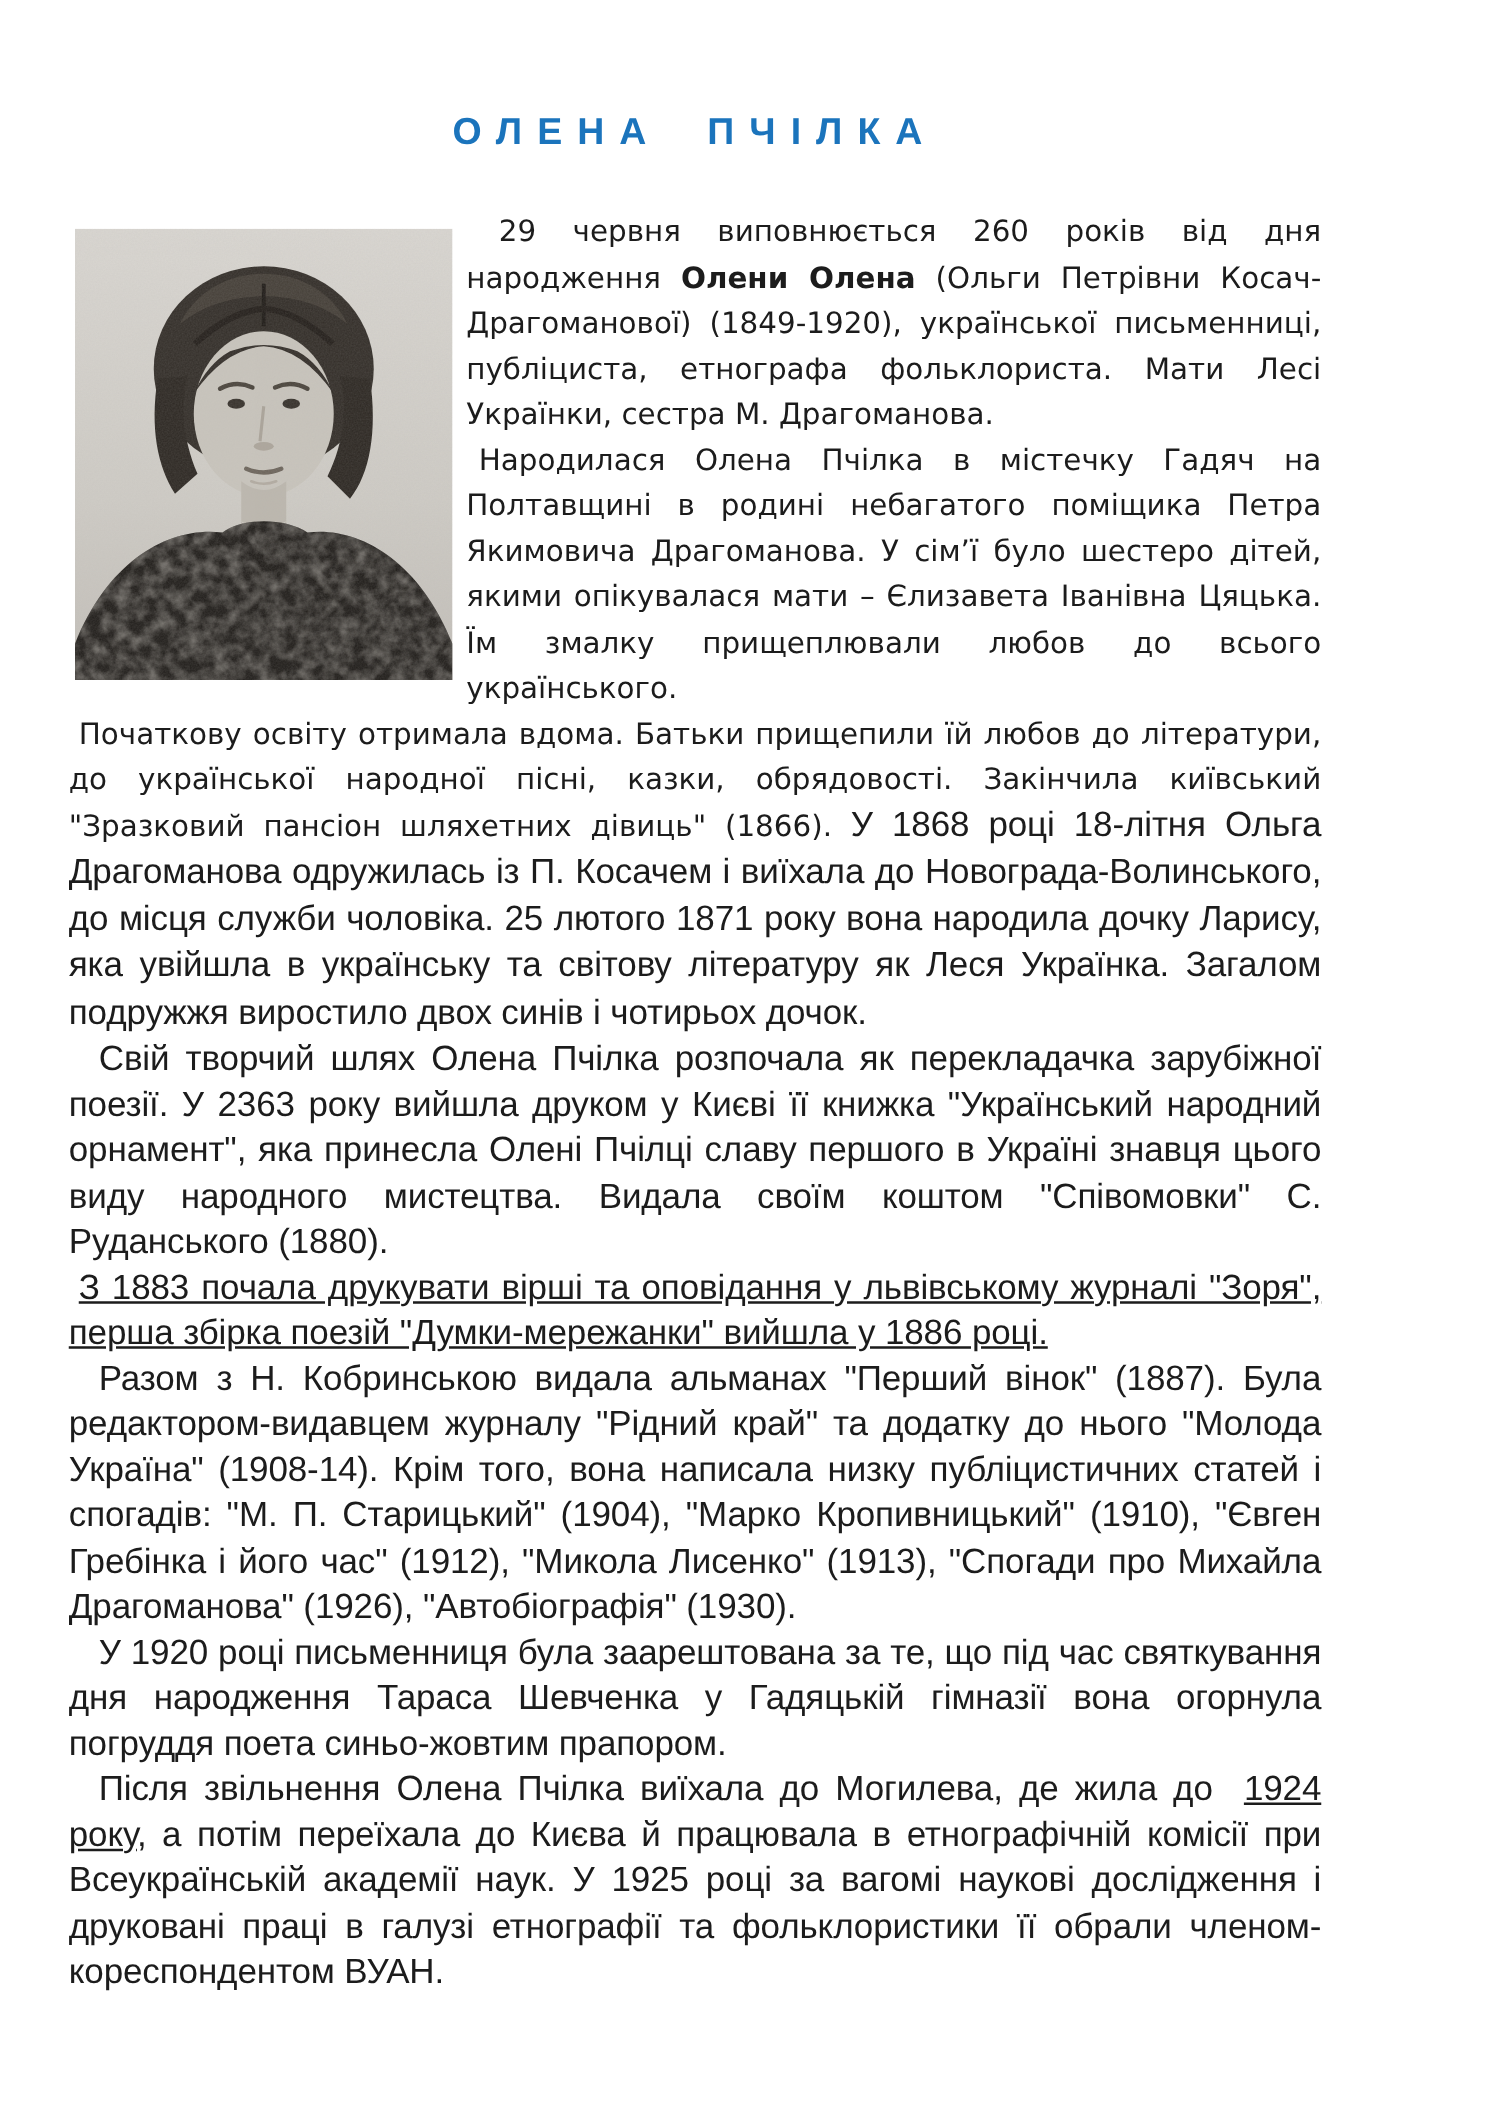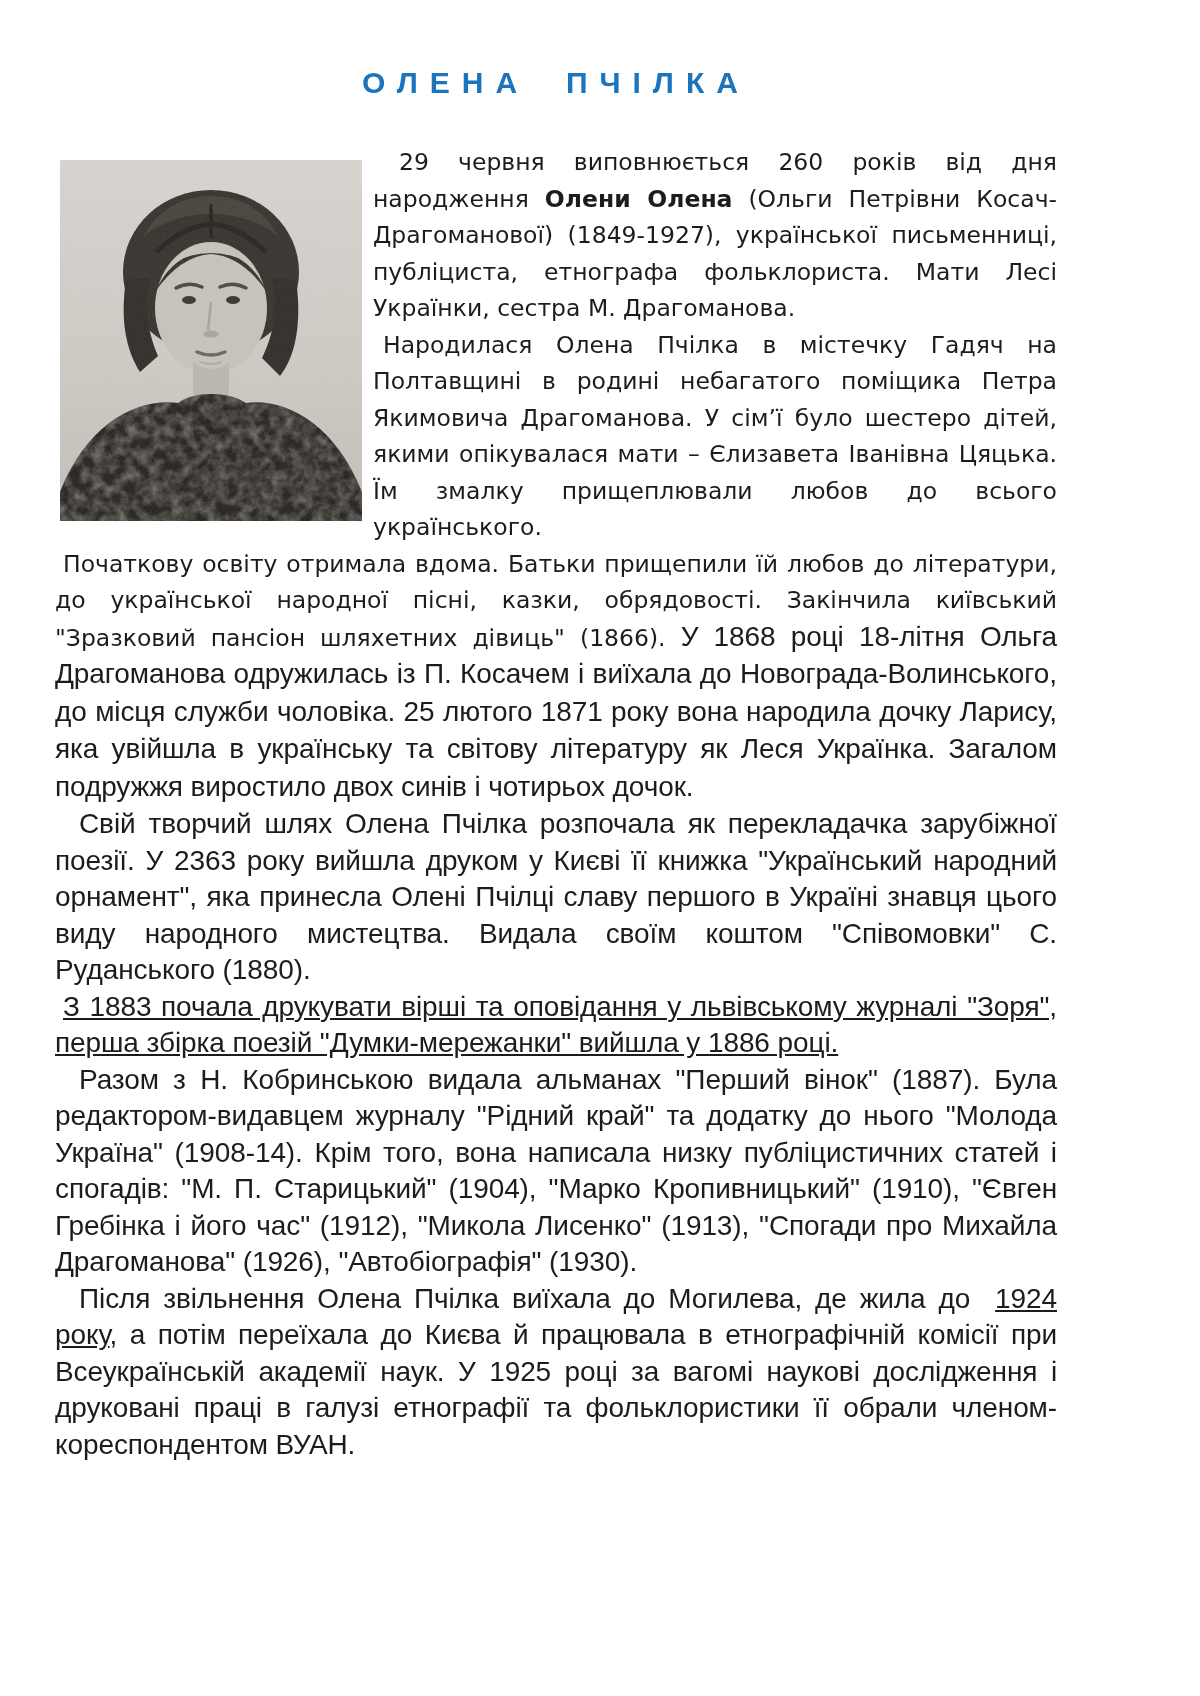--- a/index.html
+++ b/index.html
@@ -7,21 +7,21 @@
     width: 1200px;
     height: 1696px;
     background: #ffffff;
     overflow: hidden;
     font-family: "Liberation Sans", sans-serif;
   }
   .page {
     box-sizing: border-box;
     width: 1200px;
     height: 1696px;
-    padding: 65px 143px 40px 55px;
+    padding: 88px 143px 40px 55px;
     background: #ffffff;
   }
   .title {
     margin: 0;
     text-align: center;
     font-family: "Liberation Sans", sans-serif;
     font-weight: 700;
     font-size: 30px;
     line-height: 35px;
     letter-spacing: 0.40em;
@@ -106,21 +106,22 @@
         <path d="M133,202 L133,236 Q151,248 169,236 L169,202 Q151,216 133,202 Z" fill="#bdb8af"></path>
         <path d="M133,234 L151,258 L169,234 Q151,246 133,234 Z" fill="#d4d0c9"></path>
 
         <path d="M0,332 C28,262 78,238 118,243 C134,231 168,231 186,243 C224,238 274,262 302,332 L302,361 L0,361 Z" fill="#211e1b"></path>
         <rect width="302" height="361" clip-path="url(#furclip)" filter="url(#fur)"></rect>
 
         <rect width="302" height="361" filter="url(#grain)" opacity="0.5"></rect>
       </svg>
     </div>
 
-  <p class="para font-wide" style="text-indent: 26px;"><span>29 червня виповнюється 260 років від дня народження </span><span class="bold">Олени Олена</span><span> (Ольги Петрівни  Косач-Драгоманової) (1849-1927), української письменниці, публіциста, етнографа фольклориста. Мати Лесі Українки, сестра М. Драгоманова.</span></p>
+  <p class="para font-wide" style="text-indent: 26px;"><span>29 червня виповнюється 260 років від дня народження </span><span class="bold">Олени Олена</span><span> (Ольги Петрівни  Косач-Драгоманової) (1849-1920), української письменниці, публіциста, етнографа фольклориста. Мати Лесі Українки, сестра М. Драгоманова.</span></p>
       <p class="para font-wide" style="text-indent: 10px;"><span>Народилася Олена Пчілка в містечку Гадяч на Полтавщині в родині небагатого поміщика Петра Якимовича Драгоманова. У сім’ї було шестеро дітей, якими опікувалася мати – Єлизавета Іванівна Цяцька. Їм змалку прищеплювали любов до всього українського.</span></p>
       <p class="para font-wide" style="text-indent: 8px;"><span>Початкову освіту отримала вдома. Батьки прищепили їй любов до літератури, до української народної пісні, казки, обрядовості. Закінчила київський "Зразковий пансіон шляхетних дівиць" (1866). </span><span class="font-narrow">У 1868 році 18-літня Ольга Драгоманова одружилась із П. Косачем і виїхала до Новограда-Волинського, до місця служби чоловіка. 25 лютого 1871 року вона народила дочку Ларису, яка увійшла в українську та світову літературу як Леся Українка. Загалом подружжя виростило двох синів і чотирьох дочок.</span></p>
       <p class="para font-narrow" style="text-indent: 24px;"><span>Свій творчий шлях Олена Пчілка розпочала як перекладачка зарубіжної поезії. У 2363 року вийшла друком у Києві її книжка "Український народний орнамент", яка принесла Олені Пчілці славу першого в Україні знавця цього виду народного мистецтва. Видала своїм коштом "Співомовки" С. Руданського (1880).</span></p>
       <p class="para font-narrow" style="text-indent: 8px; text-decoration: underline;"><span>З 1883 почала друкувати вірші та оповідання у львівському журналі "Зоря", перша збірка поезій "Думки-мережанки" вийшла у 1886 році.</span></p>
       <p class="para font-narrow" style="text-indent: 24px;"><span>Разом з Н. Кобринською видала альманах "Перший вінок" (1887). Була редактором-видавцем журналу "Рідний край" та додатку до нього "Молода Україна" (1908-14). Крім того, вона написала низку публіцистичних статей і спогадів: "М. П. Старицький" (1904), "Марко Кропивницький" (1910), "Євген Гребінка і його час" (1912), "Микола Лисенко" (1913), "Спогади про Михайла Драгоманова" (1926), "Автобіографія" (1930).</span></p>
+      <p class="para font-narrow" style="text-indent: 24px;"><span>У 1920 році письменниця була заарештована за те, що під час святкування дня народження Тараса Шевченка у Гадяцькій гімназії вона огорнула погруддя поета синьо-жовтим прапором.</span></p>
       <p class="para font-narrow" style="text-indent: 24px;"><span>Після звільнення Олена Пчілка виїхала до Могилева, де жила до </span><span class="underline">1924 року</span><span>, а потім переїхала до Києва й працювала в етнографічній комісії при Всеукраїнській академії наук. У 1925 році за вагомі наукові дослідження і друковані праці в галузі етнографії та фольклористики її обрали членом-кореспондентом ВУАН.</span></p>
     </div>
 </div>
 
 </body></html>

